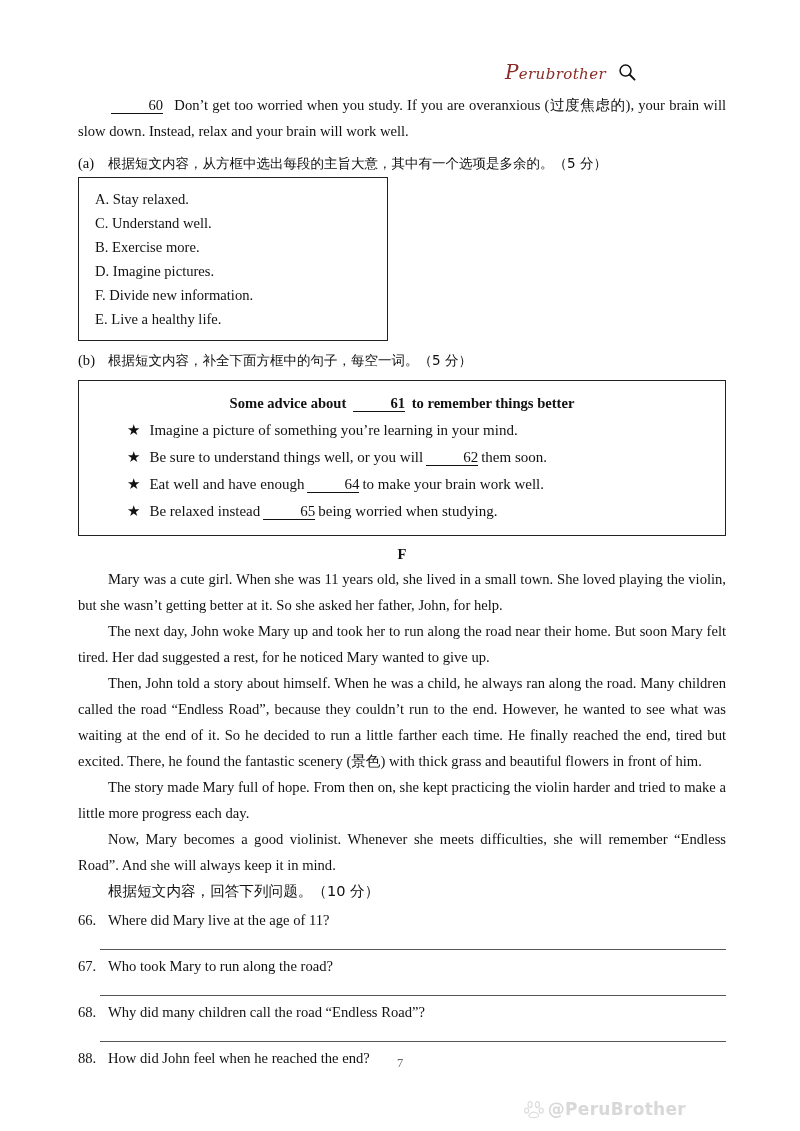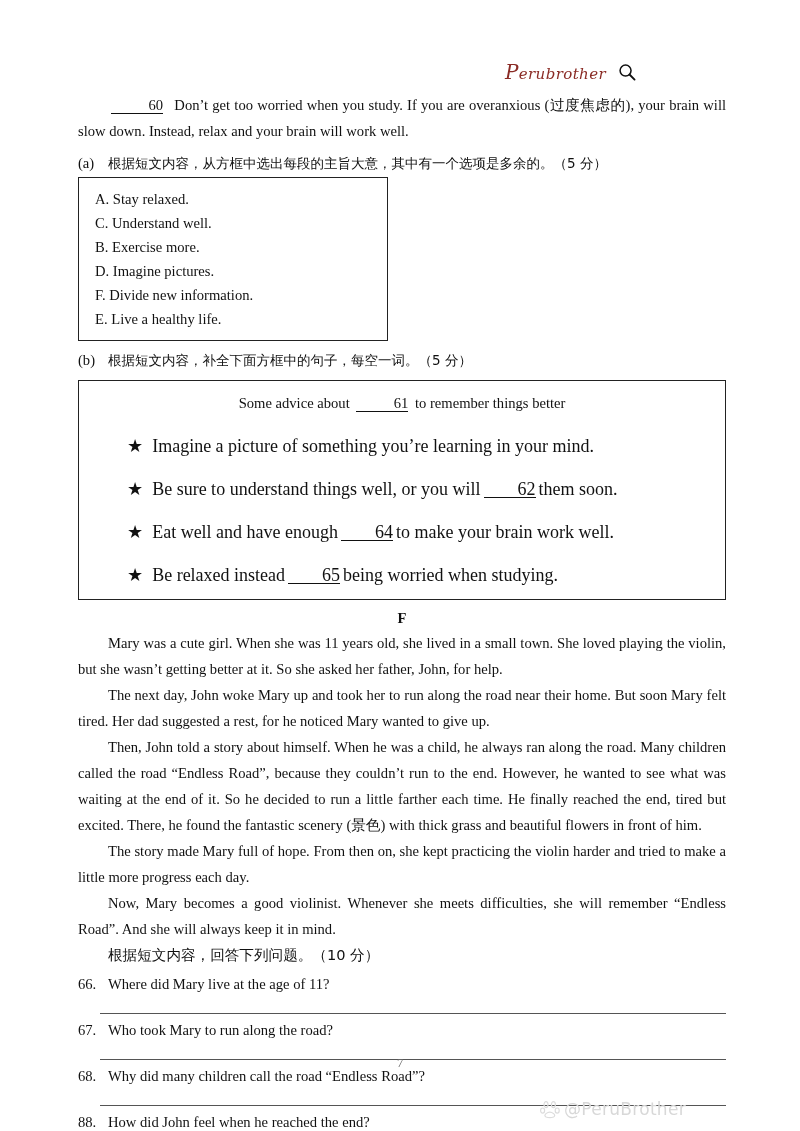--- a/index.html
+++ b/index.html
@@ -109,29 +109,29 @@
 
   .cloze-box {
     border: 1px solid #222;
     width: 648px;
     margin-top: 7px;
     padding: 9px 0 11px 0;
     box-sizing: border-box;
   }
   .cloze-title {
     text-align: center;
-    font-weight: normal;
+    font-weight: bold;
     font-size: 14.6px;
     line-height: 26px;
   }
   .star-line {
-    font-size: 18px;
+    font-size: 15px;
     line-height: 26px;
     padding-left: 48px;
-    margin-top: 17px;
+    margin-top: 1px;
   }
   .star {
     margin-right: 9px;
   }
 
   .section-letter {
     text-align: center;
     font-weight: bold;
     font-size: 14.6px;
     line-height: 24px;
@@ -174,20 +174,21 @@
     right: 18px;
     bottom: 12px;
     display: flex;
     align-items: center;
     gap: 4px;
     color: #d8d8d8;
     font-family: "DejaVu Sans", "Liberation Sans", sans-serif;
     font-size: 17px;
     letter-spacing: 0.3px;
     user-select: none;
+    font-weight: bold;
   }
   .paw-icon { display: block; }
 </style>
 </head>
 <body>
 
 <div class="page">
 
   <div class="header">
     <div class="brand-logo"><span class="cap">P</span><span>erubrother</span></div>

